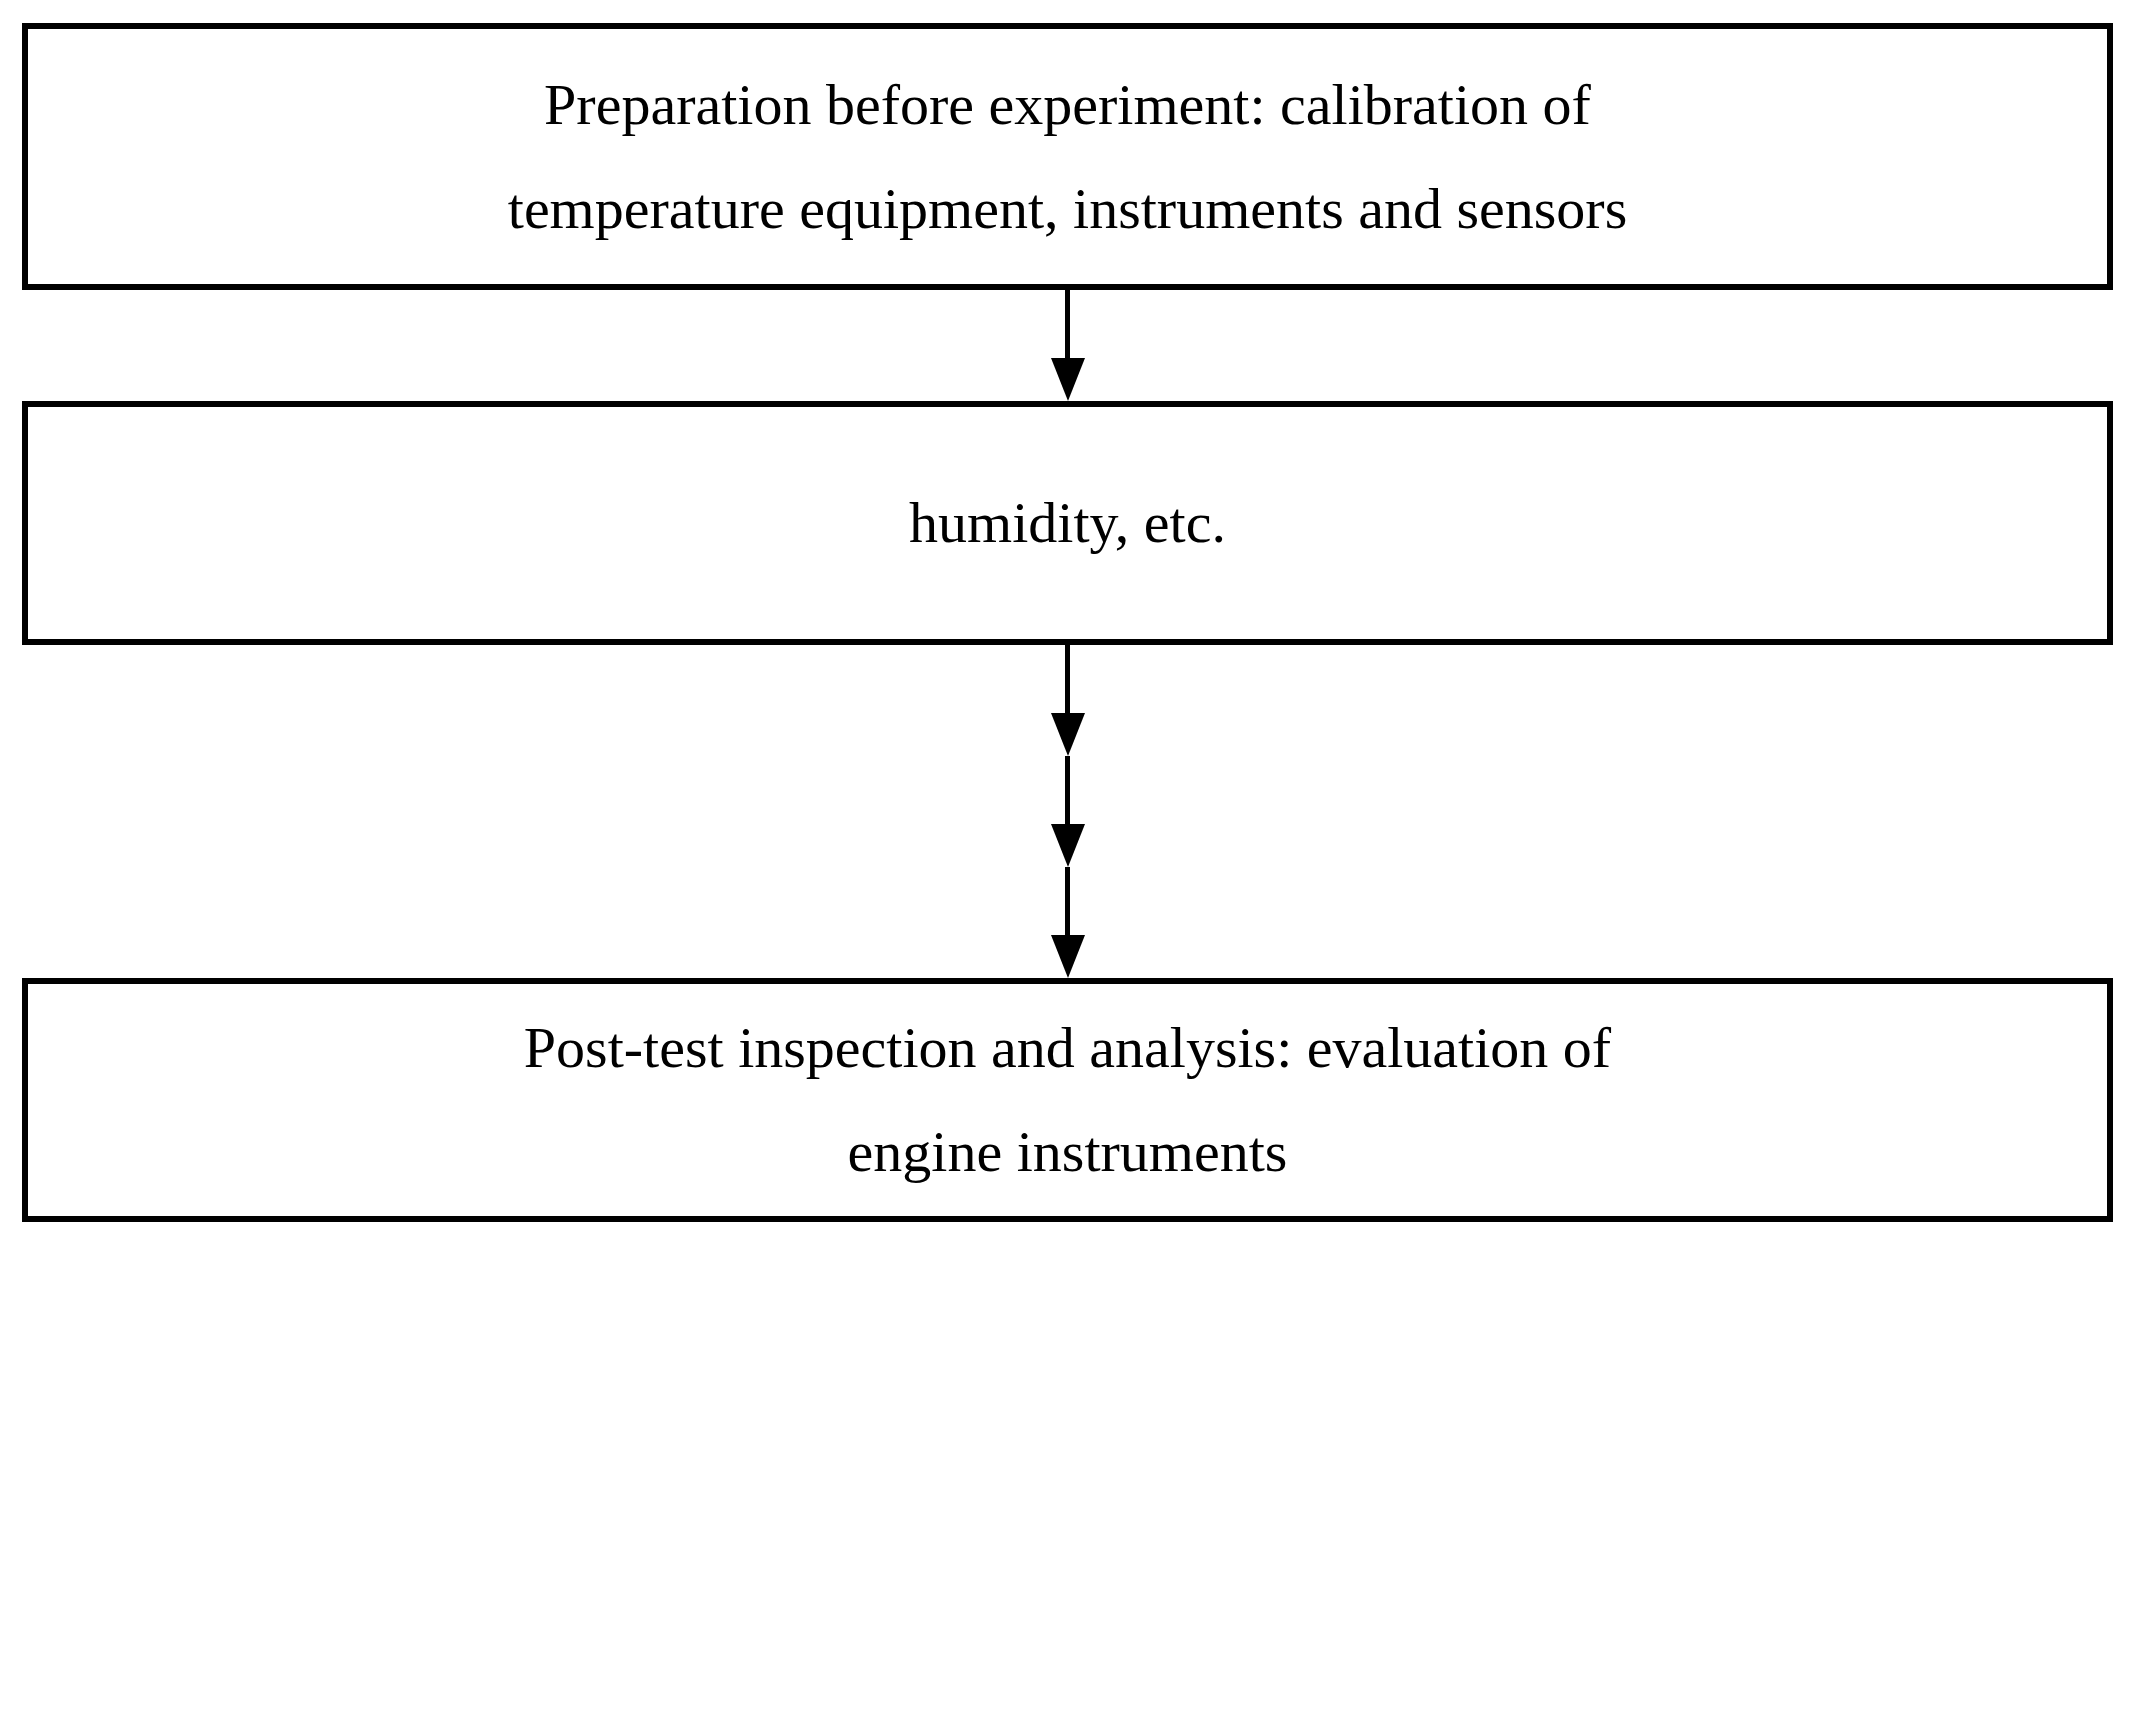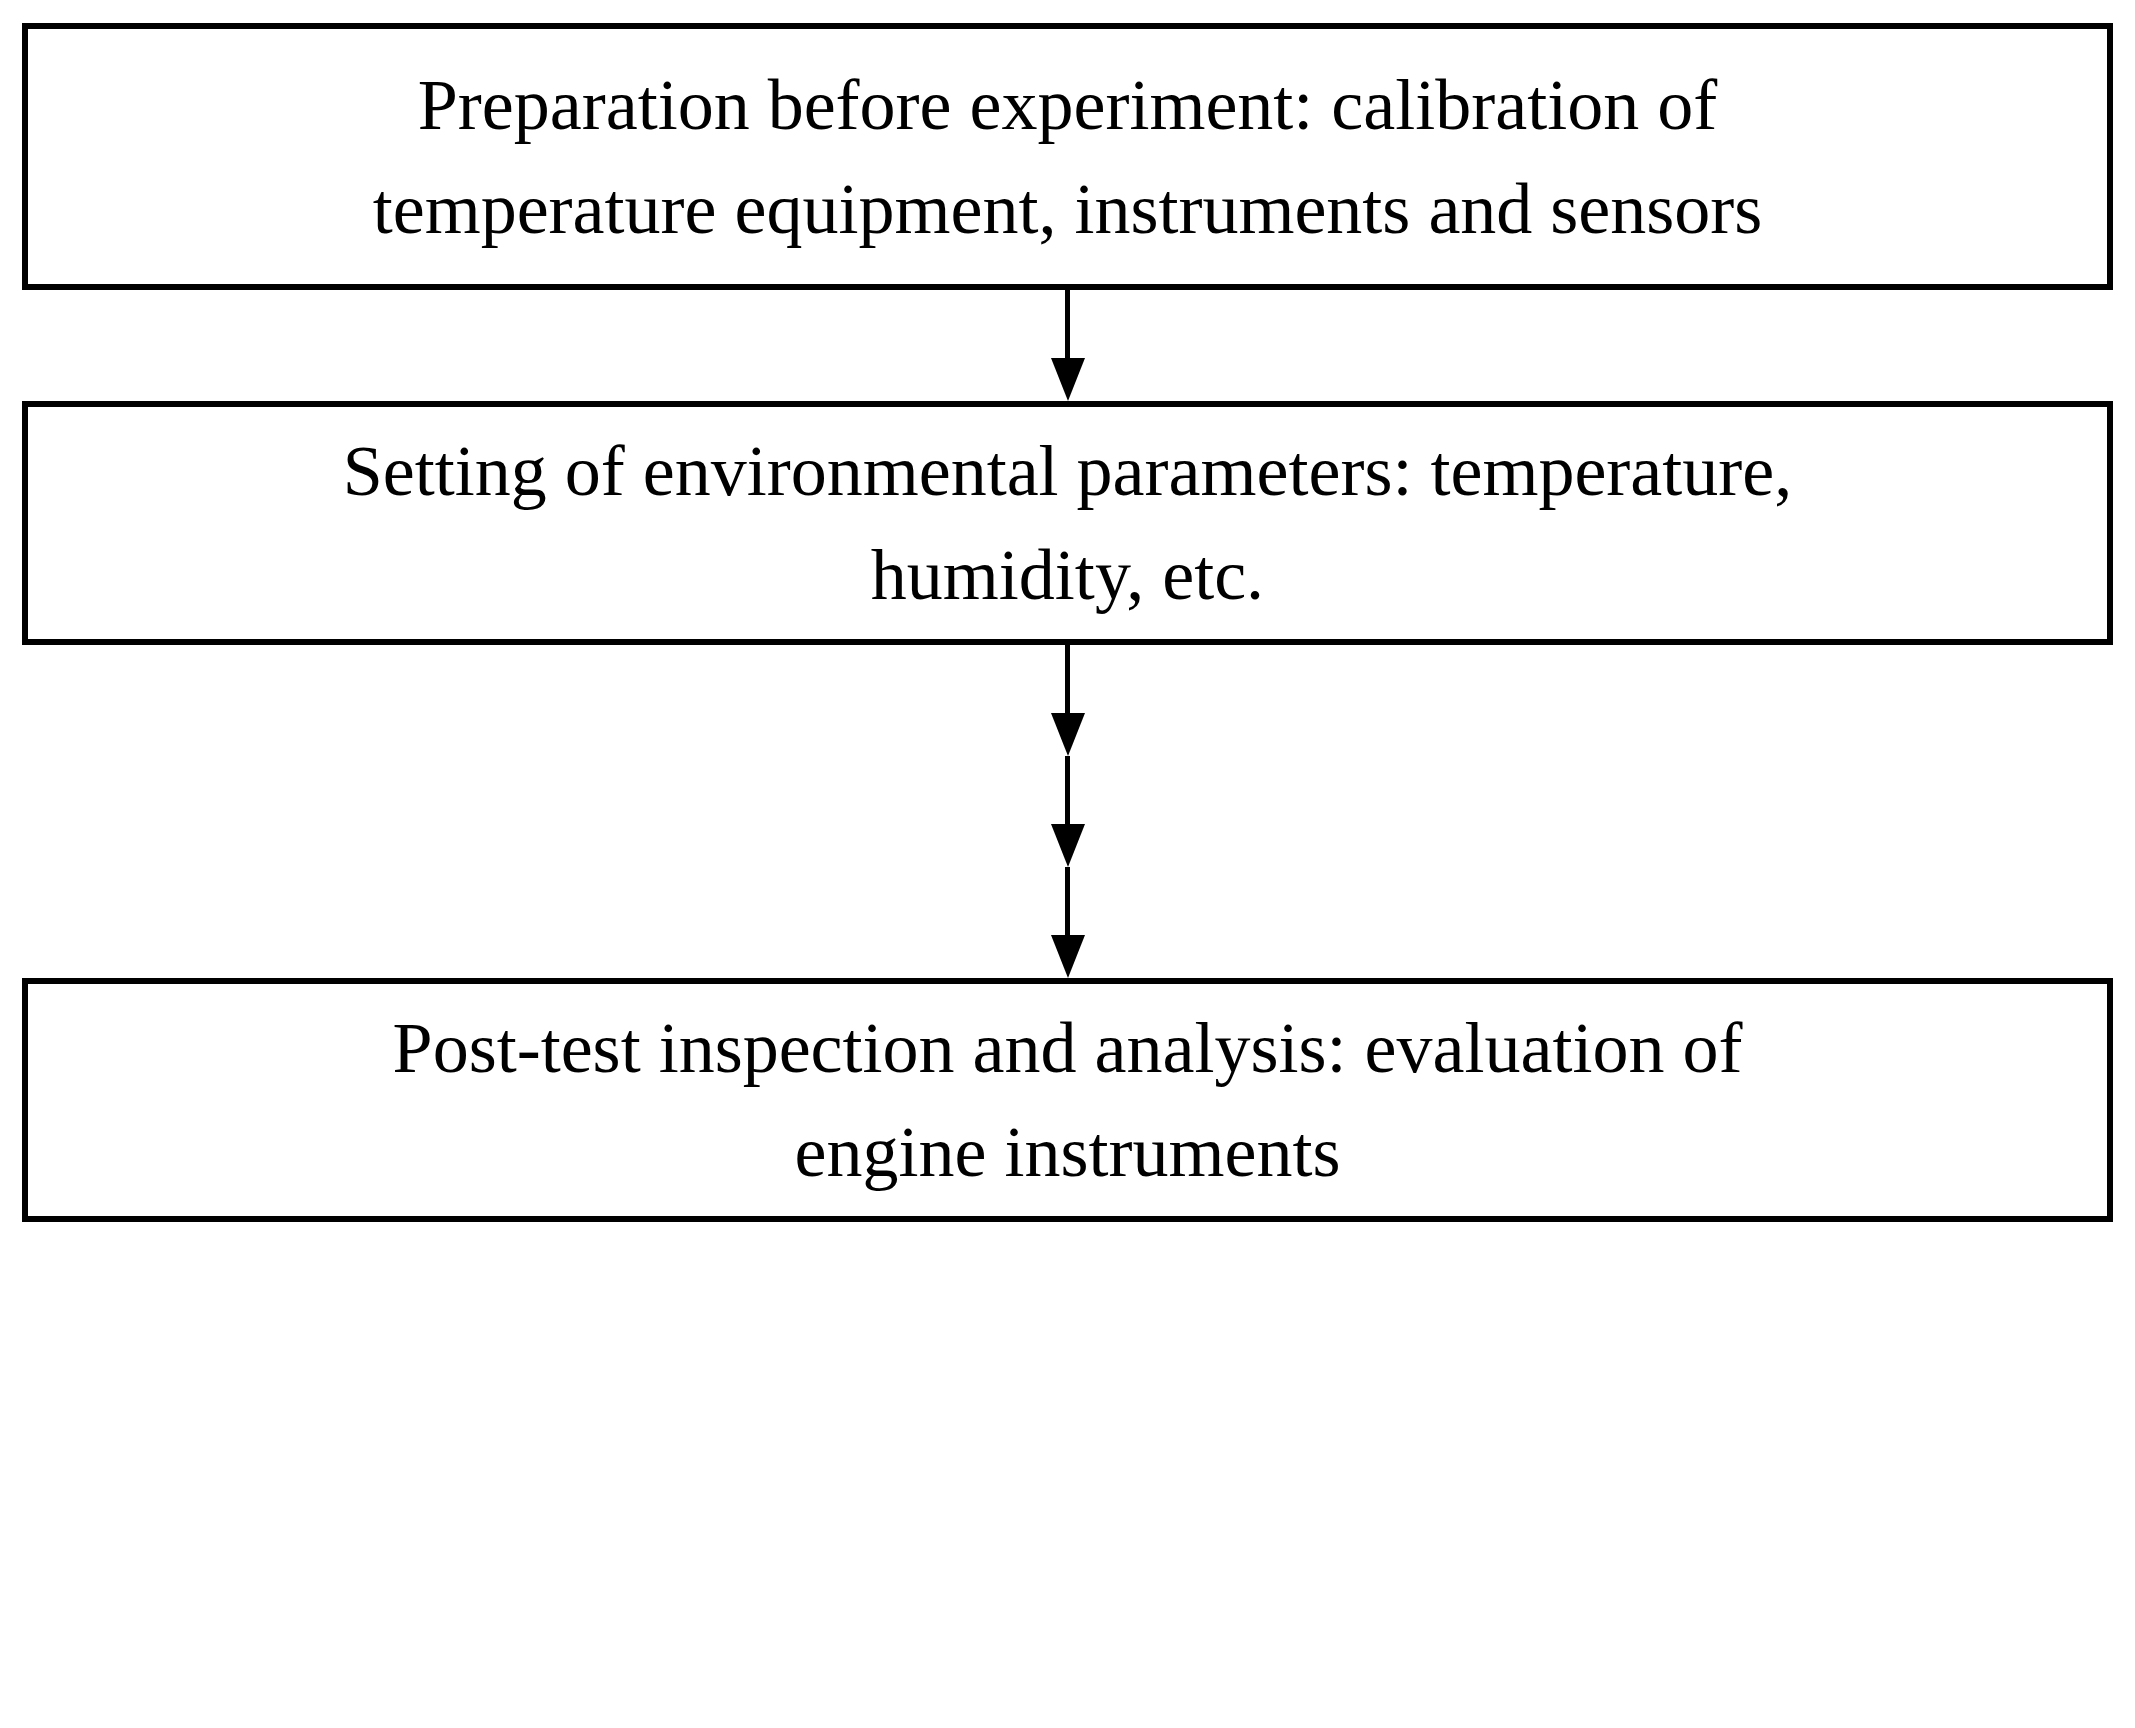--- a/index.html
+++ b/index.html
@@ -25,21 +25,21 @@
     background: #ffffff;
     display: flex;
     flex-direction: column;
     align-items: center;
     justify-content: center;
     text-align: center;
   }
   .step-box.first { height: 267px; }
   .step-box.rest  { height: 244px; }
   .step-line {
-    font-size: 72px;
+    font-size: 58px;
     line-height: 104px;
     white-space: nowrap;
     letter-spacing: 0px;
   }
   .arrow-gap {
     height: 111px;
     display: flex;
     flex-direction: column;
     align-items: center;
     justify-content: flex-start;
@@ -68,21 +68,20 @@
     <div class="step-line">Preparation before experiment: calibration of</div>
     <div class="step-line">temperature equipment, instruments and sensors</div>
   </div>
 
   <div class="arrow-gap">
     <div class="arrow-stem"></div>
     <div class="arrow-head"></div>
   </div>
 
   <div class="step-box rest">
-    <div class="step-line">Setting of environmental parameters: temperature,</div>
     <div class="step-line">humidity, etc.</div>
   </div>
 
   <div class="arrow-gap">
     <div class="arrow-stem"></div>
     <div class="arrow-head"></div>
   </div>
 
 
   <div class="arrow-gap">

